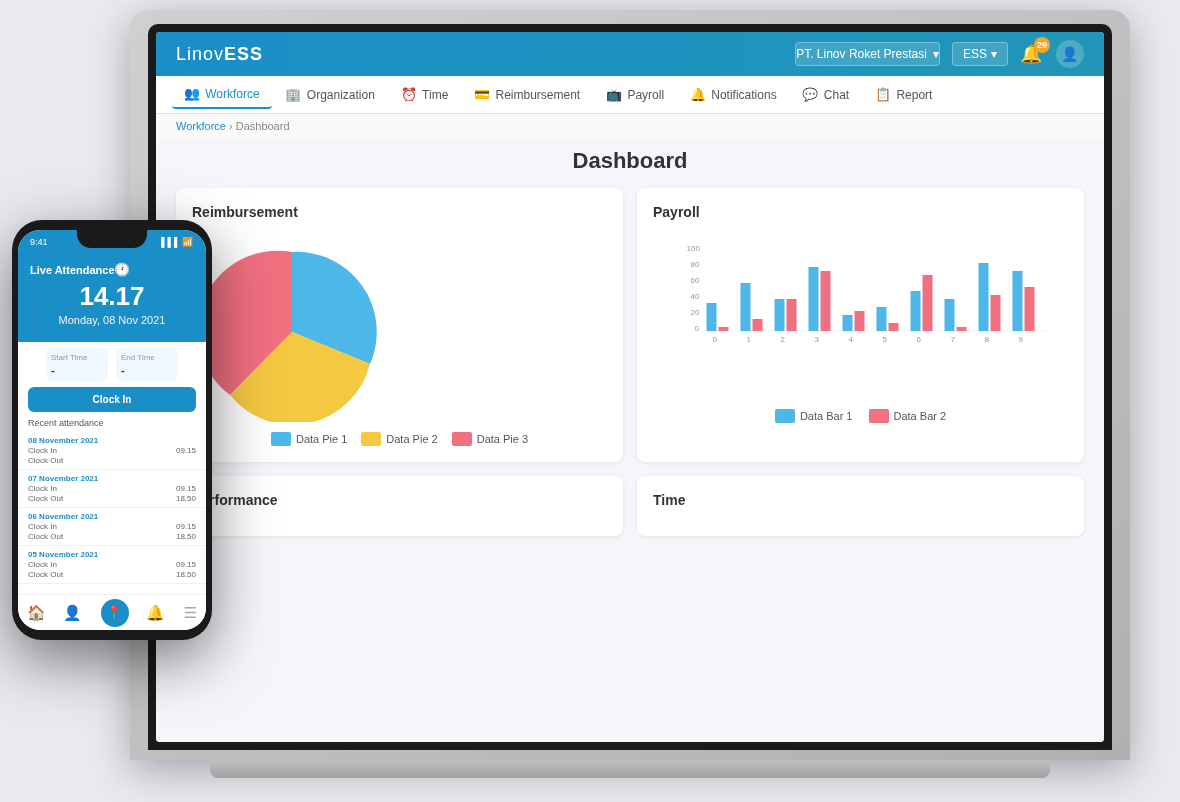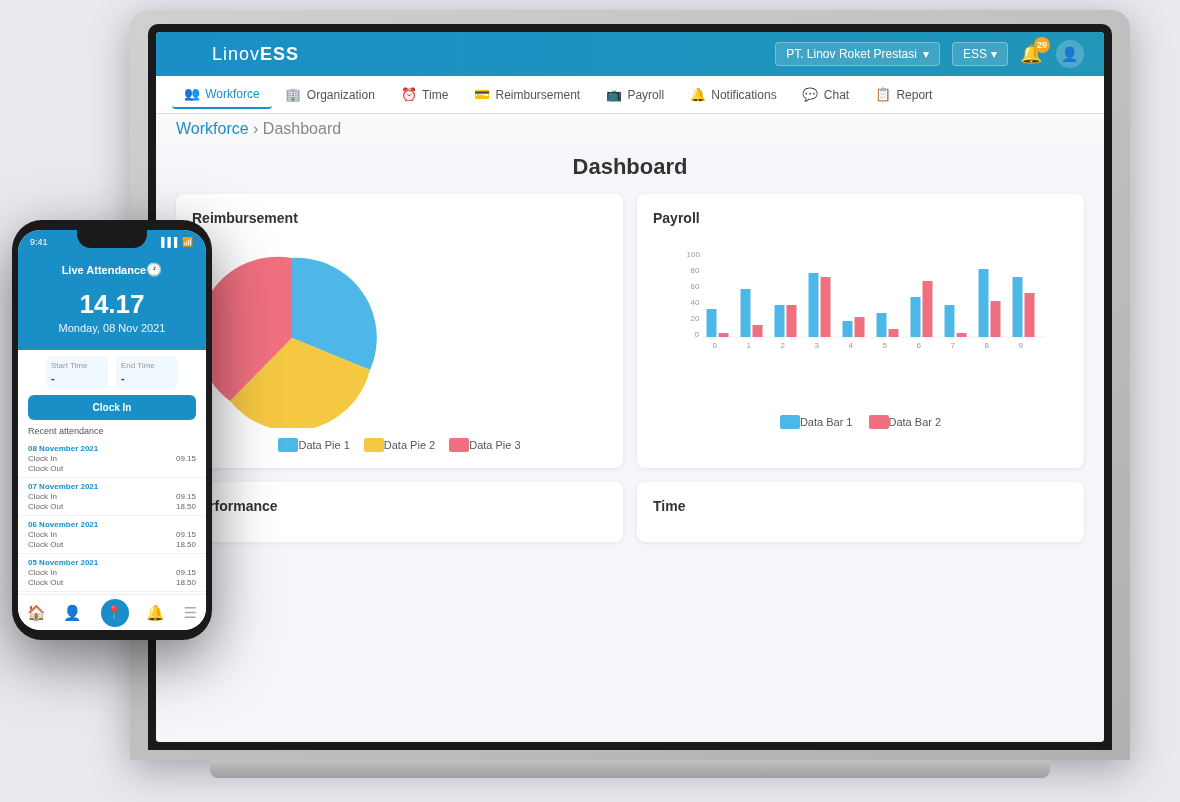--- a/index.html
+++ b/index.html
@@ -64,30 +64,29 @@
       align-items: center;
       padding: 0 20px;
       gap: 12px;
       flex-shrink: 0;
     }
     .logo-text {
       color: white;
       font-size: 18px;
       font-weight: bold;
       letter-spacing: 1px;
-      margin-left: 36px;
     }
     .logo-text span { font-weight: 300; }
     .top-bar-spacer { flex: 1; }
     .company-selector {
       background: rgba(255,255,255,0.15);
       border: 1px solid rgba(255,255,255,0.3);
       color: white;
       border-radius: 4px;
-      padding: 4px 10px;
+      padding: 4px 0;
       font-size: 12px;
       display: flex;
       align-items: center;
       gap: 6px;
     }
     .ess-selector {
       background: rgba(255,255,255,0.15);
       border: 1px solid rgba(255,255,255,0.3);
       color: white;
       border-radius: 4px;
@@ -150,21 +149,21 @@
       cursor: pointer;
       border-radius: 4px;
       white-space: nowrap;
     }
     .nav-item.active { color: #1a8fc7; border-bottom: 2px solid #1a8fc7; }
     .nav-icon { font-size: 13px; }
 
     
     .breadcrumb {
       padding: 6px 20px;
-      font-size: 16px;
+      font-size: 11px;
       color: #888;
       flex-shrink: 0;
       background: #fafafa;
     }
     .breadcrumb a { color: #1a8fc7; text-decoration: none; }
 
     
     .main-content {
       flex: 1;
       overflow-y: auto;
@@ -207,20 +206,21 @@
       display: flex;
       gap: 14px;
       font-size: 11px;
       color: #555;
       flex-wrap: wrap;
       justify-content: center;
     }
     .legend-item {
       display: flex;
       align-items: center;
+      gap: 5px;
     }
     .legend-dot {
       width: 20px;
       height: 14px;
       border-radius: 2px;
     }
 
     
     .bar-chart-container {
       padding: 5px 0;
@@ -567,21 +567,21 @@
 <div class="phone-shell">
   <div class="phone-notch"></div>
   <div class="phone-screen">
 
     <div class="phone-status-bar">
       <span>9:41</span>
       <span>▌▌▌ 📶</span>
     </div>
 
     <div class="phone-header">
-      <div style="display:flex;justify-content:center;align-items:center;margin-bottom:12px;">
+      <div style="display:flex;justify-content:flex-start;align-items:center;margin-bottom:4px;">
         <span style="font-size:11px;font-weight:600;">Live Attendance</span>
         <span style="font-size:13px;">🕐</span>
       </div>
       <div class="phone-time-big">14.17</div>
       <div class="phone-date">Monday, 08 Nov 2021</div>
     </div>
 
     <div class="phone-time-section">
       <div class="phone-time-field">
         <div class="phone-time-label">Start Time</div>

